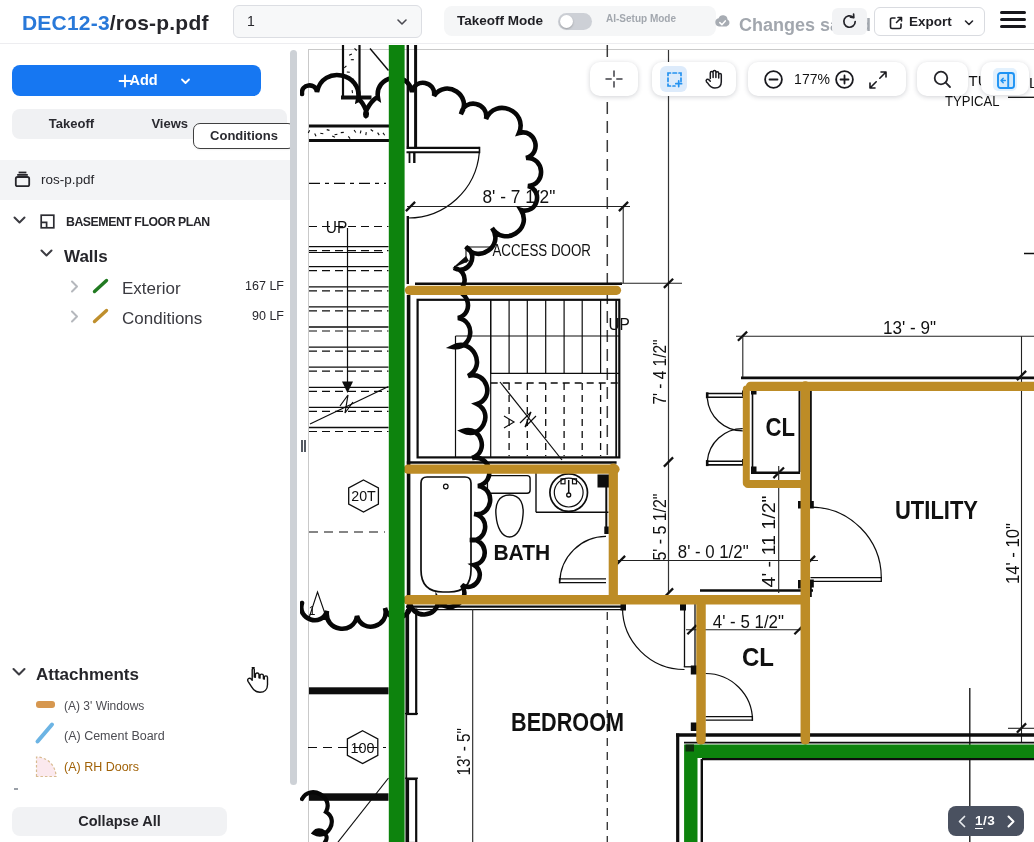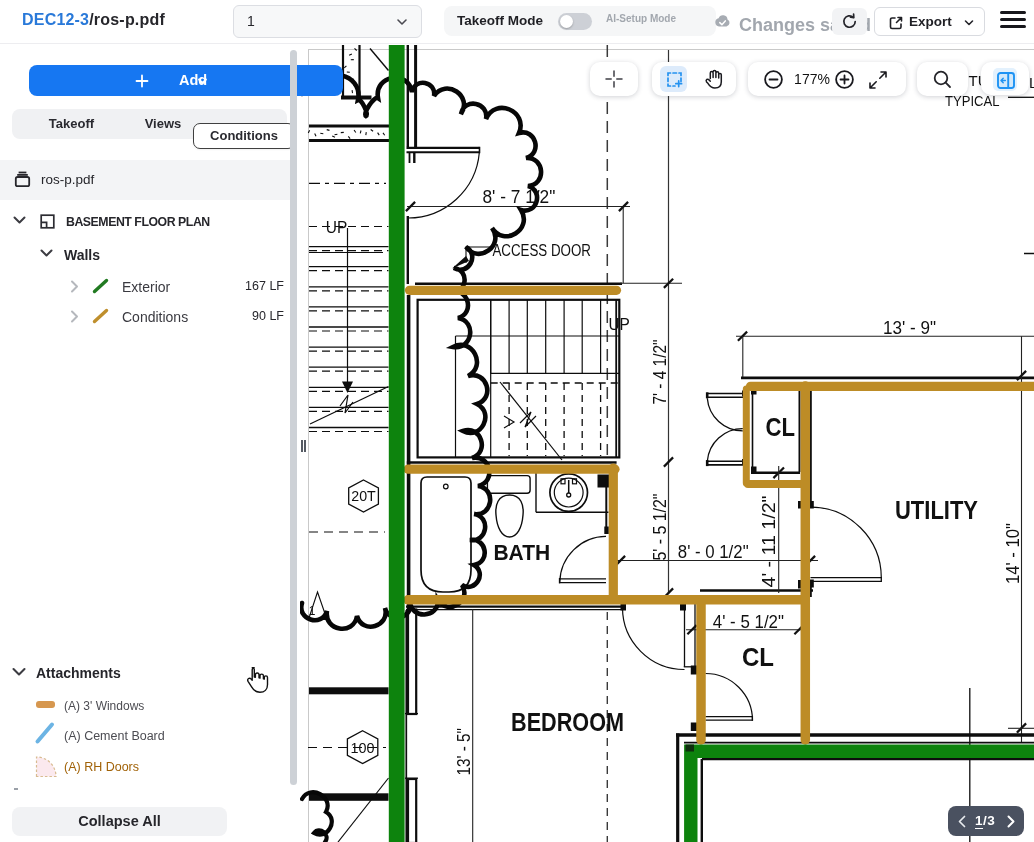--- a/index.html
+++ b/index.html
@@ -2,21 +2,21 @@
 <html><head>
 <meta charset="utf-8">
 <style>
   * { margin:0; padding:0; box-sizing:border-box; }
   html,body { width:1034px; height:842px; overflow:hidden; background:#fff;
     font-family:"Liberation Sans", sans-serif; }
   .abs { position:absolute; }
   
   #topbar { position:absolute; left:0; top:0; width:1034px; height:44px; background:#fff;
     border-bottom:1px solid #ededf0; z-index:30; }
-  #crumb { position:absolute; left:22px; top:11px; font-size:16px; font-weight:700;
+  #crumb { position:absolute; left:22px; top:11px; font-size:21px; font-weight:700;
     letter-spacing:.2px; color:#26262b; }
   #crumb .blue { color:#2979d9; }
   #pagesel { position:absolute; left:233px; top:5px; width:189px; height:33px;
     background:#f7f8f9; border:1px solid #dcdee3; border-radius:6px;
     font-size:14px; color:#26262b; line-height:31px; padding-left:13px; }
   #modepill { position:absolute; left:444px; top:6px; width:272px; height:30px;
     background:#f5f6f7; border-radius:8px; }
   #modepill .t1 { position:absolute; left:13px; top:7px; font-size:13.5px; font-weight:700; color:#1f1f24; }
   #toggle { position:absolute; left:114px; top:6.5px; width:34px; height:17px;
     border-radius:9px; background:#cdd0d6; }
@@ -26,31 +26,31 @@
   #saved { position:absolute; left:739px; top:15px; font-size:18px; font-weight:600; color:#a2a7ae; }
   #refreshbtn { position:absolute; left:832px; top:8px; width:35px; height:27px;
     background:#f2f3f5; border-radius:6px; }
   #exportbtn { position:absolute; left:874px; top:7px; width:111px; height:29px;
     background:#fff; border:1px solid #d9dbe0; border-radius:6px; }
   #exportbtn span { position:absolute; left:34px; top:6px; font-size:13.5px; font-weight:700; color:#1f1f24; }
   #burger { position:absolute; left:1000px; top:11px; width:26px; height:20px; }
   #burger div { position:absolute; left:0; width:26px; height:2.6px; border-radius:2px; background:#17171c; }
   
   #sidebar { position:absolute; left:0; top:44px; width:300px; height:798px; background:#fff; z-index:20; }
-  #addbtn { position:absolute; left:12px; top:21px; width:314px; height:31px;
+  #addbtn { position:absolute; left:12px; top:21px; width:249px; height:31px;
     background:#1677f2; border-radius:8px; color:#fff; text-align:center;
-    font-size:14.5px; font-weight:700; line-height:31px;margin-left:17px; }
+    font-size:14.5px; font-weight:700; line-height:31px; }
   #tabs { position:absolute; left:12px; top:65px; width:275px; height:30px;
     background:#f0f1f3; border-radius:8px; font-size:13px; color:#2a2a30; }
   #tabs .tab { position:absolute; top:0; height:30px; line-height:30px; text-align:center; font-weight:600; }
   #tabs .active { background:#fff; border:1px solid #404040; border-radius:7px;
     box-shadow:0 1px 2px rgba(0,0,0,.06); top:14px; height:26px; line-height:24px; }
   #pdfrow { position:absolute; left:0; top:116px; width:290px; height:40px; background:#f3f4f6; }
   #pdfrow span { position:absolute; left:41px; top:12px; font-size:13.5px; color:#26262b; }
-  .trow { position:absolute; font-size:14px; color:#26262b; }
+  .trow { position:absolute; font-size:17px; color:#26262b; }
   .lf { position:absolute; right:16px; font-size:12.5px; color:#26262b; }
   #plib { position:absolute; left:0; top:562px; width:290px; height:47px; background:#f3f4f6; }
   #plib span { position:absolute; left:37px; top:16px; font-size:13.5px; color:#26262b; }
   #collapse { position:absolute; left:12px; top:763px; width:215px; height:29px;
     background:#f1f2f4; border-radius:8px; text-align:center; line-height:29px;
     font-size:14.5px; font-weight:700; color:#26262b; }
   
   #canvas { position:absolute; left:300px; top:44px; width:734px; height:798px;
     background:#fff; z-index:5; }
   
@@ -110,21 +110,21 @@
     <svg class="abs" style="left:106px;top:8.5px" width="14" height="14" viewBox="0 0 14 14">
         <path d="M7 1.5 V12.5 M1.5 7 H12.5" stroke="#fff" stroke-width="1.8" stroke-linecap="round"></path>
       </svg>
     <span style="margin-left:14px">Add</span>
     <svg class="abs" style="left:167px;top:10px" width="13" height="13" viewBox="0 0 13 13">
         <path d="M3 4.5 l3.5 3.5 3.5-3.5" fill="none" stroke="#fff" stroke-width="1.8" stroke-linecap="round" stroke-linejoin="round"></path>
       </svg>
   </div>
   <div id="tabs">
     <div class="tab" style="left:12px;width:95px;">Takeoff</div>
-    <div class="tab" style="left:116px;width:70px;">Views</div>
+    <div class="tab" style="left:106px;width:70px;text-align:right;">Views</div>
     <div class="tab active" style="left:181px;width:102px;">Conditions</div>
   </div>
   <div id="pdfrow">
     <svg class="abs" style="left:14px;top:11px" width="17" height="17" viewBox="0 0 17 17">
       <rect x="1.8" y="6" width="13.4" height="9.2" rx="1.8" fill="none" stroke="#26262b" stroke-width="1.8"></rect>
       <path d="M4.6 1.5 H12.4" stroke="#26262b" stroke-width="1.8"></path>
       <path d="M3.2 3.9 H13.8" stroke="#26262b" stroke-width="1.8"></path>
     </svg>
     <span>ros-p.pdf</span>
   </div>

